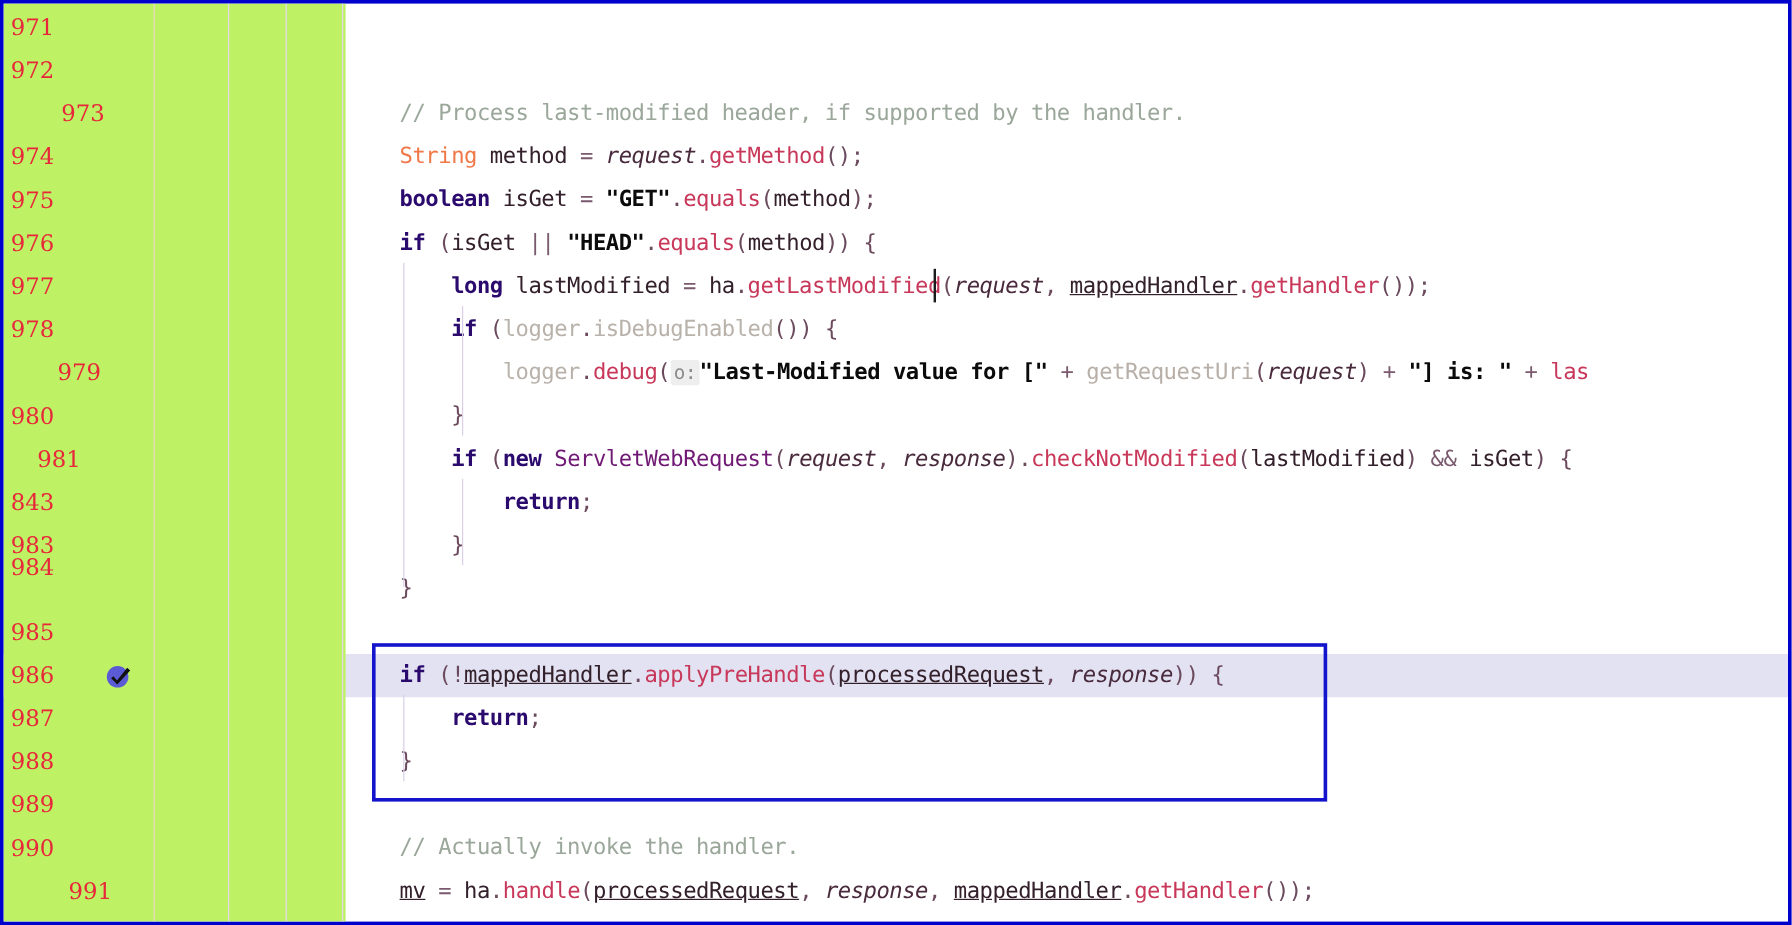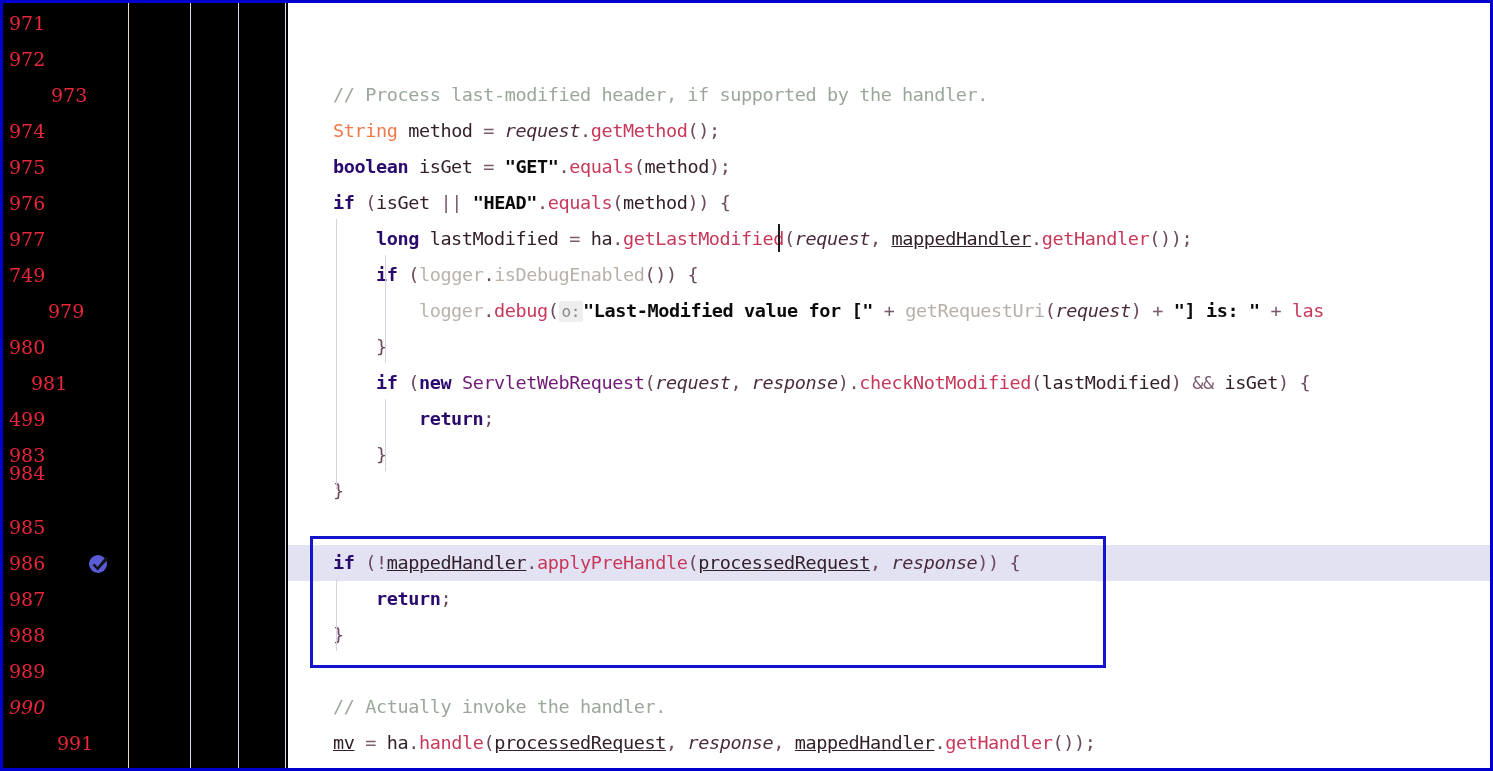--- a/index.html
+++ b/index.html
@@ -25,21 +25,21 @@
     background: #ffffff;
     overflow: hidden;
   }
 
   
   #gutter {
     position: absolute;
     left: 0; top: 0;
     width: 285px;
     height: 100%;
-    background: #000000;
+    background: #bef264;
     z-index: 3;
   }
   .gutter-rule {
     position: absolute;
     top: 0;
     width: 1px;
     height: 100%;
   }
   .gutter-rule.r1 { left: 125px; background: #e8d9c0; }
   .gutter-rule.r2 { left: 187px; background: #e4d8ef; }
@@ -195,33 +195,33 @@
     <div class="gutter-rule r3"></div>
     <div class="gutter-rule r4"></div>
 
   <div class="lineno" style="top: 2px;">971</div>
       <div class="lineno" style="top: 38px;">972</div>
       <div class="lineno" style="top: 74px; margin-left: 42px;">973</div>
       <div class="lineno" style="top: 110px;">974</div>
       <div class="lineno" style="top: 146px;">975</div>
       <div class="lineno" style="top: 182px;">976</div>
       <div class="lineno" style="top: 218px;">977</div>
-      <div class="lineno" style="top: 254px;">749</div>
+      <div class="lineno" style="top: 254px;">978</div>
       <div class="lineno" style="top: 290px; margin-left: 39px;">979</div>
       <div class="lineno" style="top: 326px;">980</div>
       <div class="lineno" style="top: 362px; padding-left: 28px;">981</div>
-      <div class="lineno" style="top: 398px;">499</div>
+      <div class="lineno" style="top: 398px;">843</div>
       <div class="lineno" style="top: 434px;">983</div>
       <div class="lineno" style="top: 452px;">984</div>
       <div class="lineno" style="top: 506px;">985</div>
       <div class="lineno" style="top: 542px;">986</div>
       <div class="lineno" style="top: 578px;">987</div>
       <div class="lineno" style="top: 614px;">988</div>
       <div class="lineno" style="top: 650px;">989</div>
-      <div class="lineno" style="top: 686px; font-style: italic;">990</div>
+      <div class="lineno" style="top: 686px;">990</div>
       <div class="lineno" style="top: 722px; margin-left: 48px;">991</div>
     </div>
 
   <div id="selection-rect" style="left: 307px; top: 533px; width: 796px; height: 132px; border-color: rgb(20, 20, 204);"></div>
 
   <div id="text-caret" style="left: 775.2px; top: 221px; height: 28px;"></div>
 
 <div class="breakpoint-icon" style="top: 548px;"><svg width="24" height="24" viewBox="0 0 24 24">
         <circle cx="11" cy="13" r="9" fill="#5b5bd6"></circle>
         <path d="M7.5 12.5 L10.5 16 L19 5.5 L21.5 7.8 L10.7 19.5 L5.6 14.3 Z" fill="#111111"></path>

